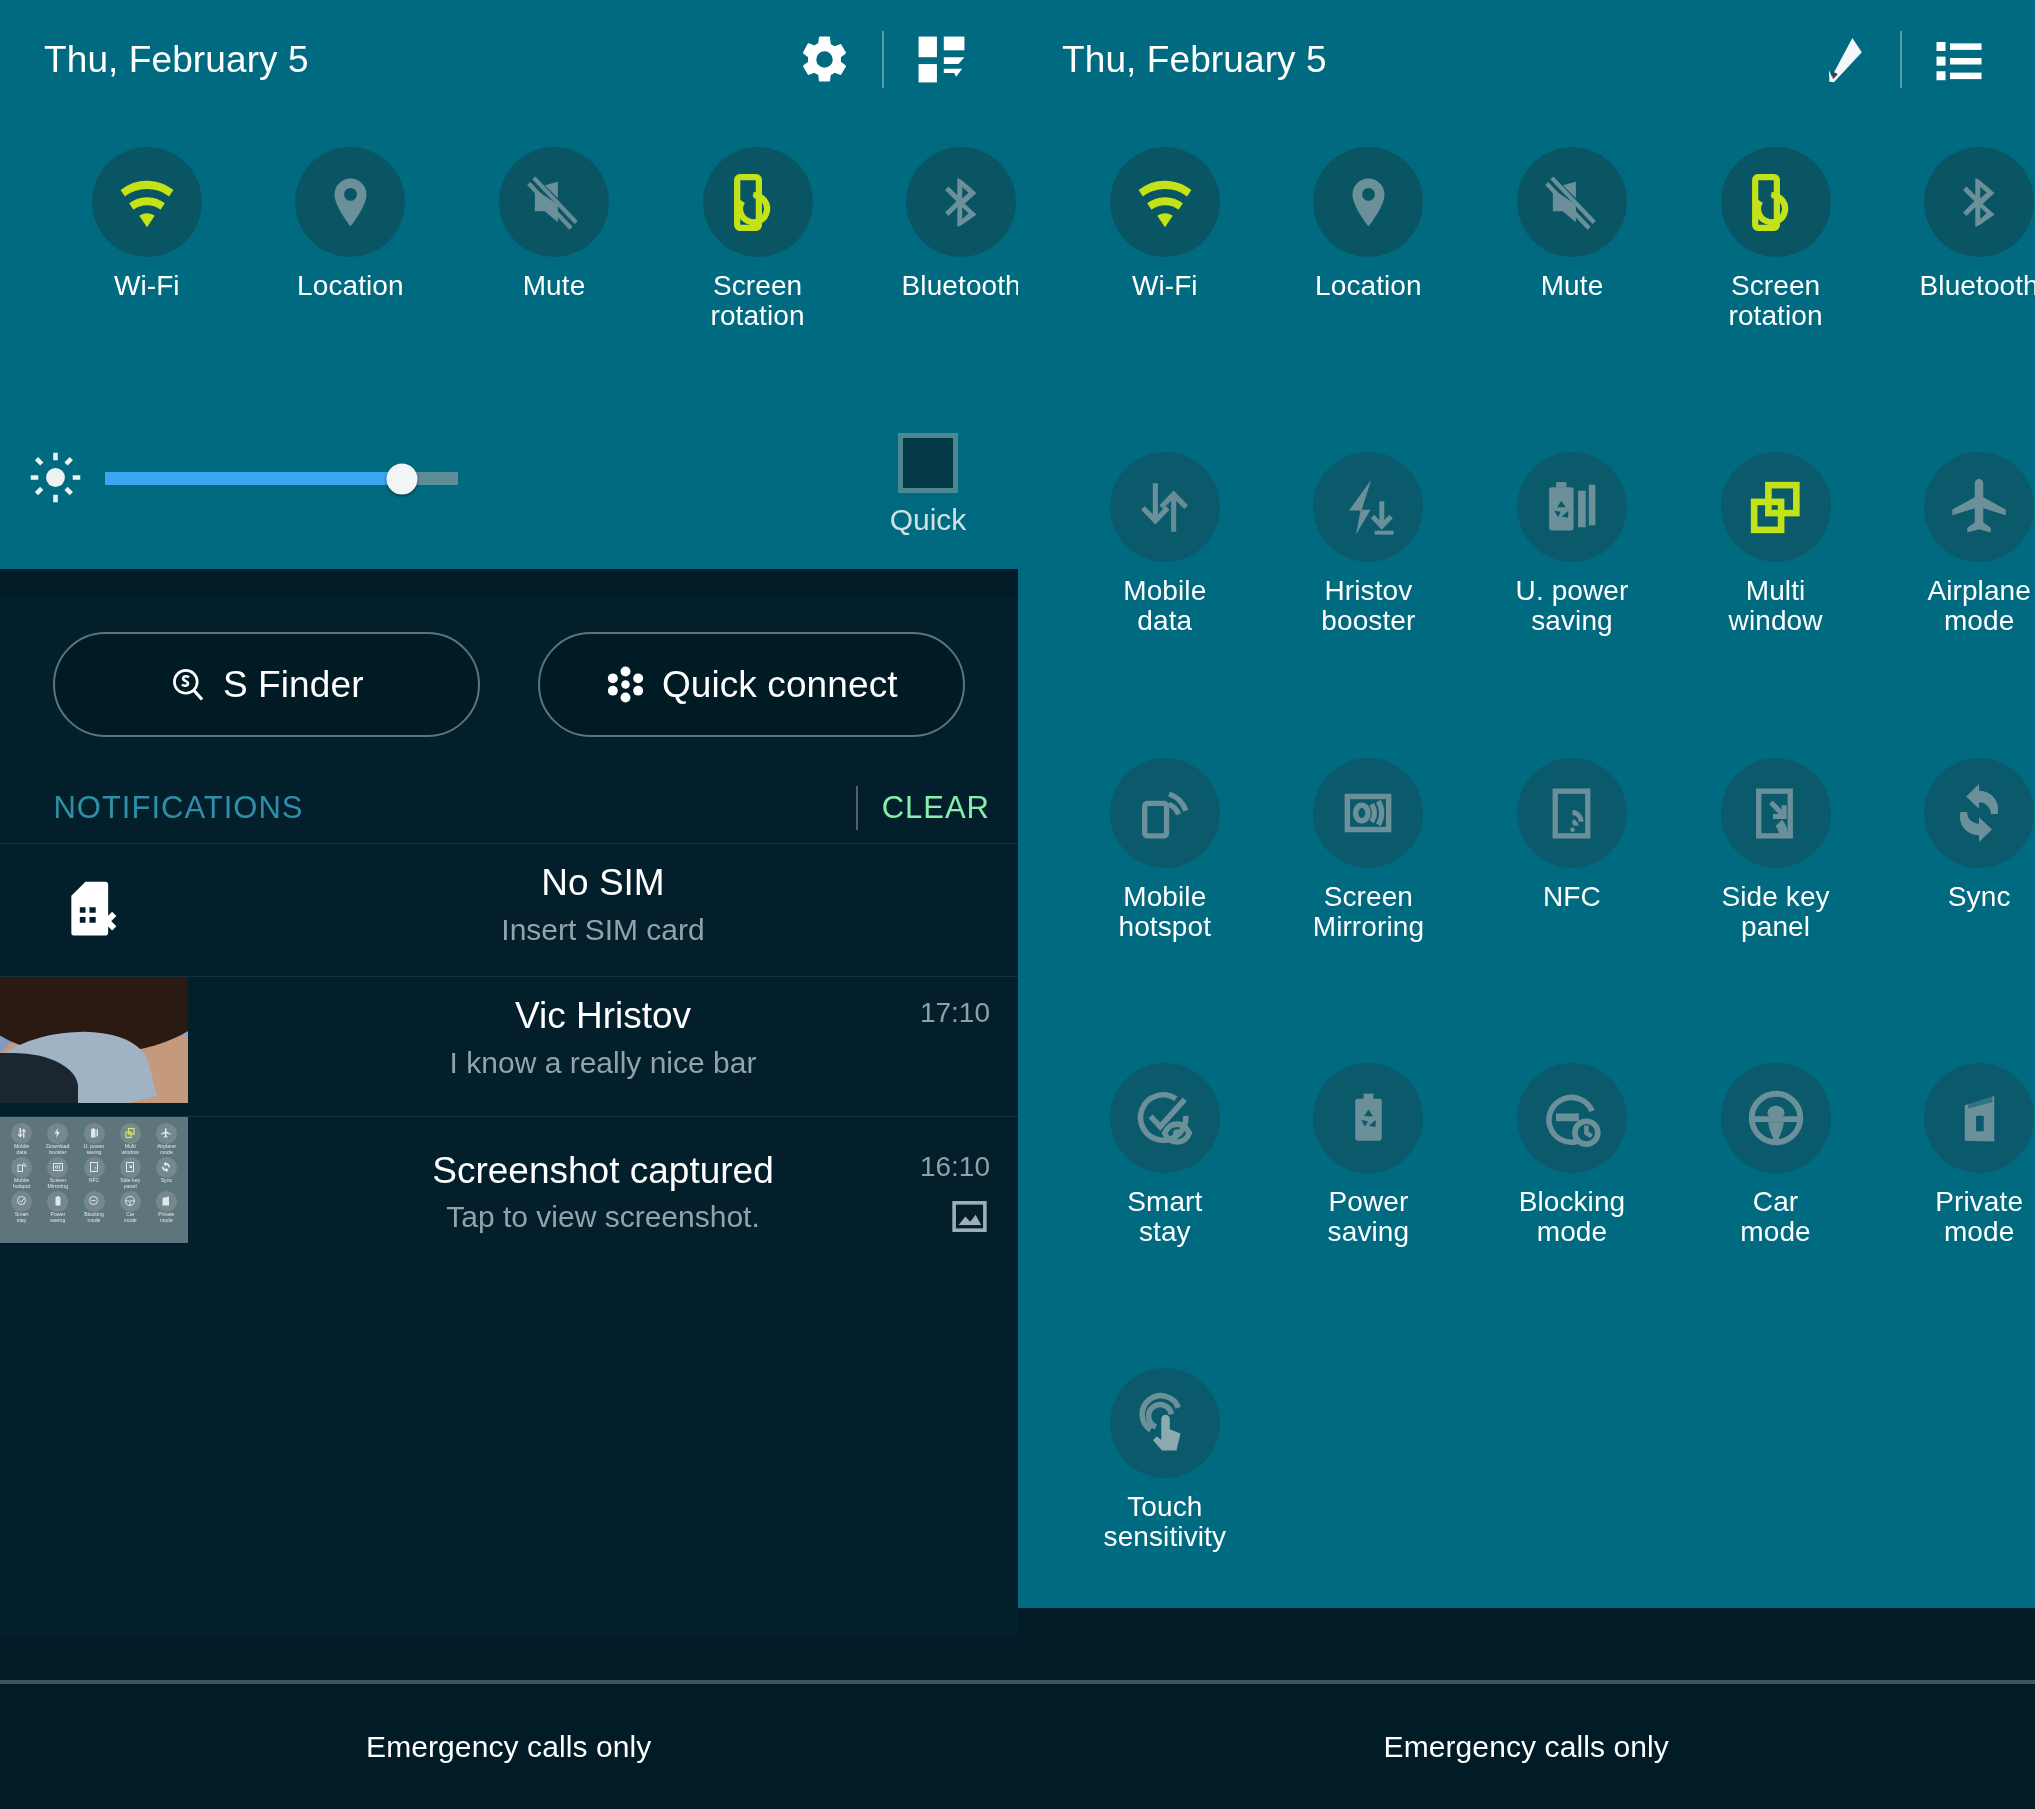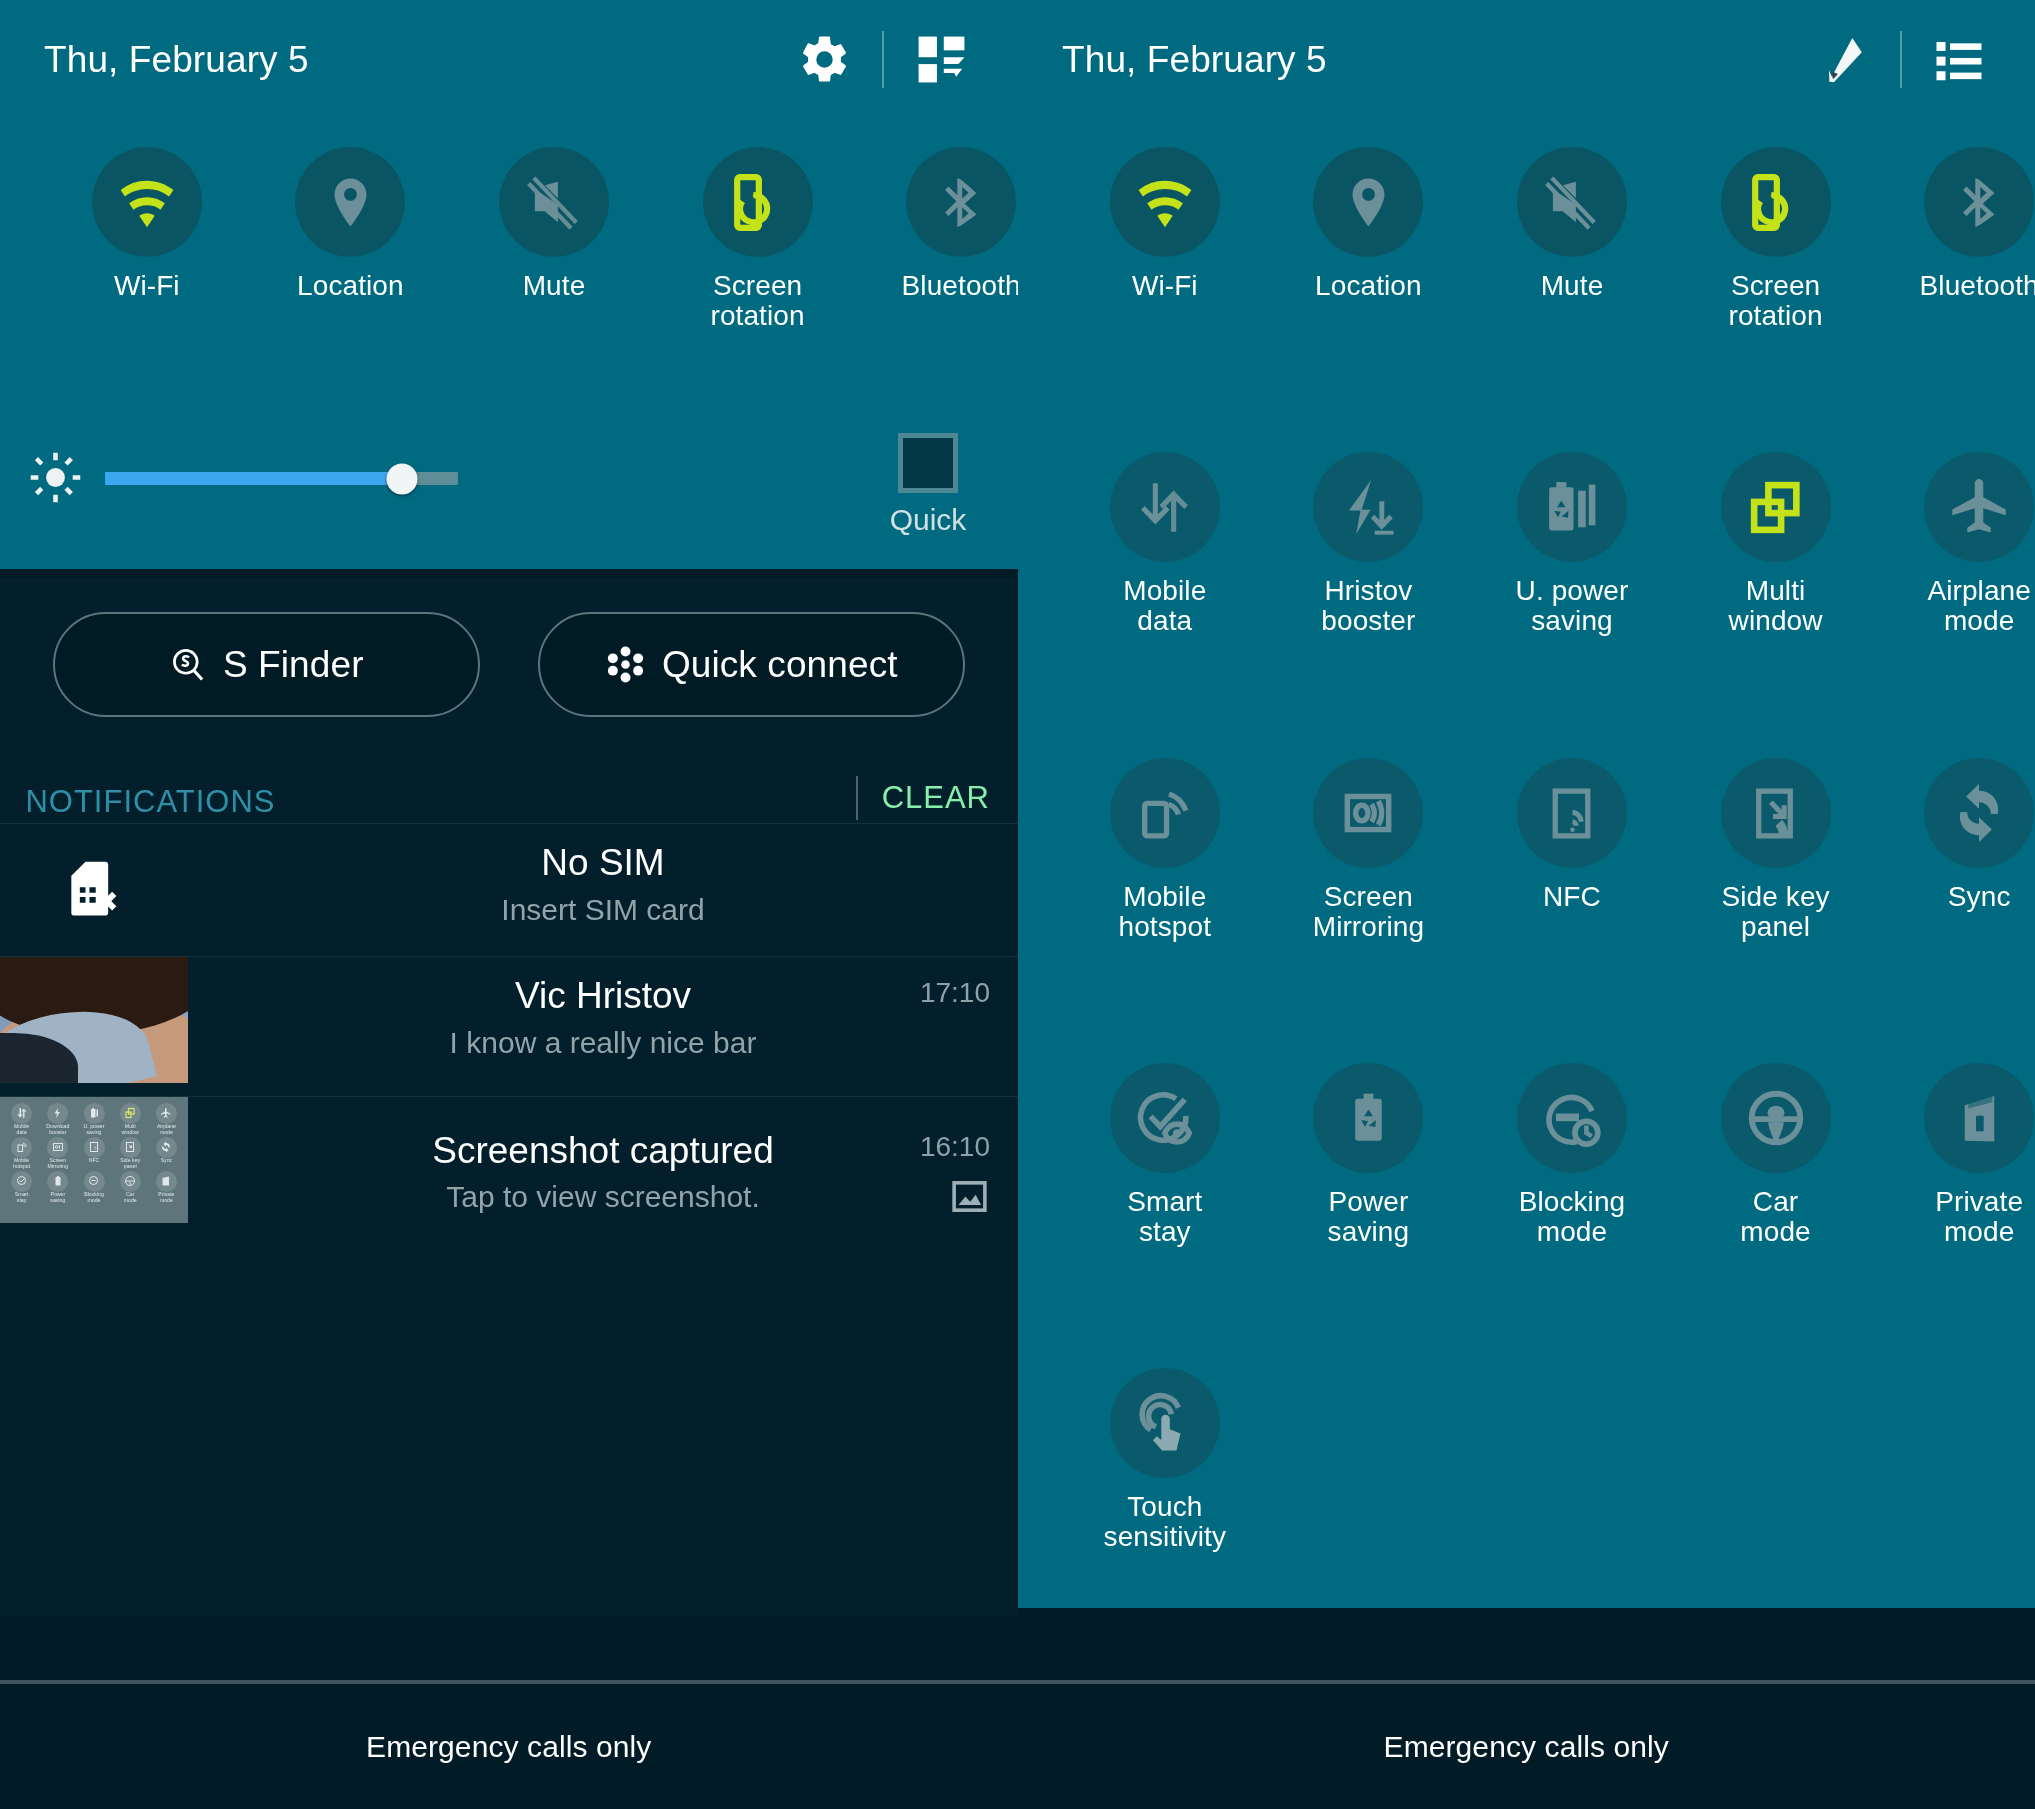--- a/index.html
+++ b/index.html
@@ -71,34 +71,34 @@
   }
   .auto-wrap { position: absolute; left: 882px; top: 5.7px; width: 92px; text-align: center; }
   .auto-box {
     width: 60px; height: 60px; margin: 0 auto;
     border: 5px solid #4d8794; background: #033845;
   }
   .auto-lbl { margin-top: 10px; color: #d3e0e3; font-size: 30px; }
 
   
   .shade {
-    position: absolute; left: 0; top: 578px; width: 1018px; height: 1039px;
+    position: absolute; left: 0; top: 598px; width: 1018px; height: 1039px;
     background: #021f2b;
   }
   .pillrow { position: absolute; left: 0; top: 34px; width: 100%; display: flex; padding: 0 53px; gap: 58px; }
   .pill {
     flex: 1; height: 105px; border-radius: 54px;
     border: 2.1px solid #5b757d; background: #011b25;
     display: flex; align-items: center; justify-content: center; gap: 15.5px;
   }
   .pill-txt { color: #fff; font-size: 37px; letter-spacing: 0.1px; white-space: nowrap; }
 
   .notif-hdr {
     position: absolute; left: 0; top: 178px; width: 100%; height: 64px;
-    display: flex; align-items: flex-end;
+    display: flex; align-items: center; padding-left: 28px;
   }
   .notif-hdr-t { margin-left: 25.4px; color: #2e8fa6; font-size: 31px; letter-spacing: 1px; }
   .notif-hdr-r { position: absolute; right: 28px; display: flex; align-items: center; gap: 24px; }
   .notif-hdr-div { width: 2.1px; height: 44px; background: rgba(255,255,255,.3); }
   .notif-clear { color: #86efac; font-size: 31px; letter-spacing: 1px; }
 
   .nlist { position: absolute; left: 0; top: 245px; width: 100%; }
   .nitem { position: relative; display: flex; border-top: 1.4px solid #12333e; padding: 0; min-height: 126px; }
   .nitem:first-child { border-top: 1.4px solid #12333e; }
   .nicon-wrap { width: 188px; min-height: 126px; display: flex; align-items: center; justify-content: center; flex: 0 0 188px; }

